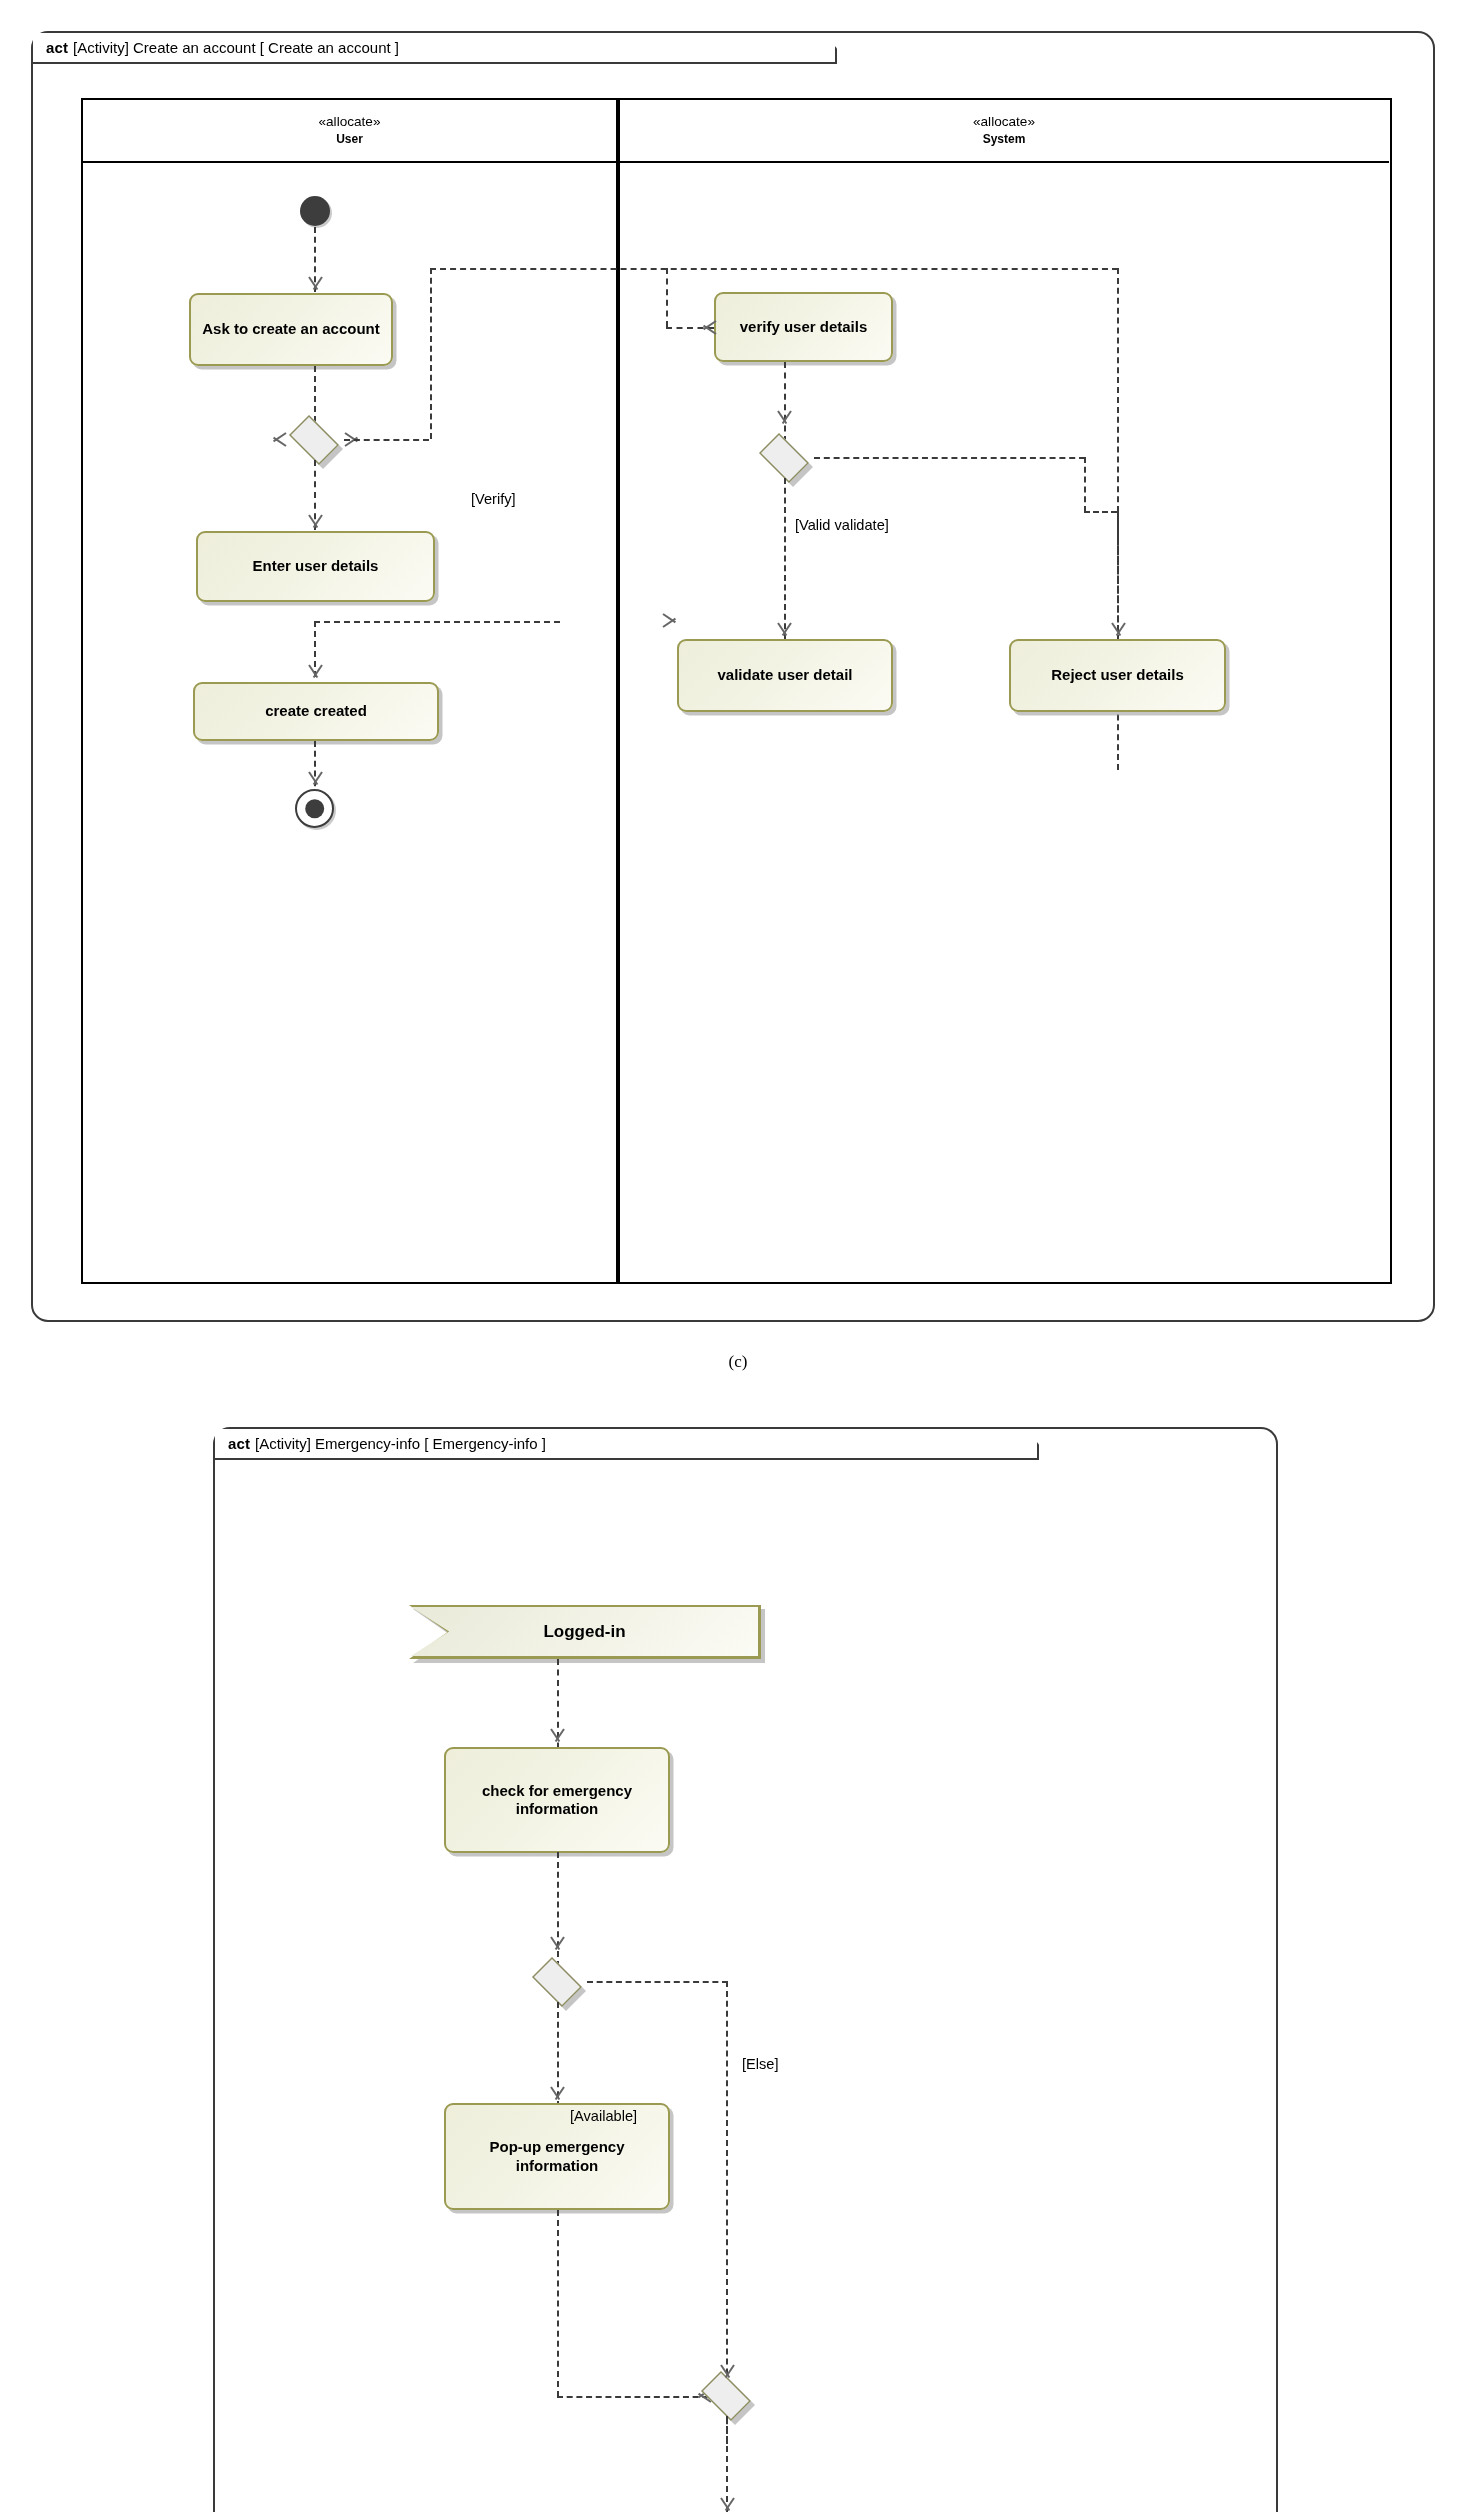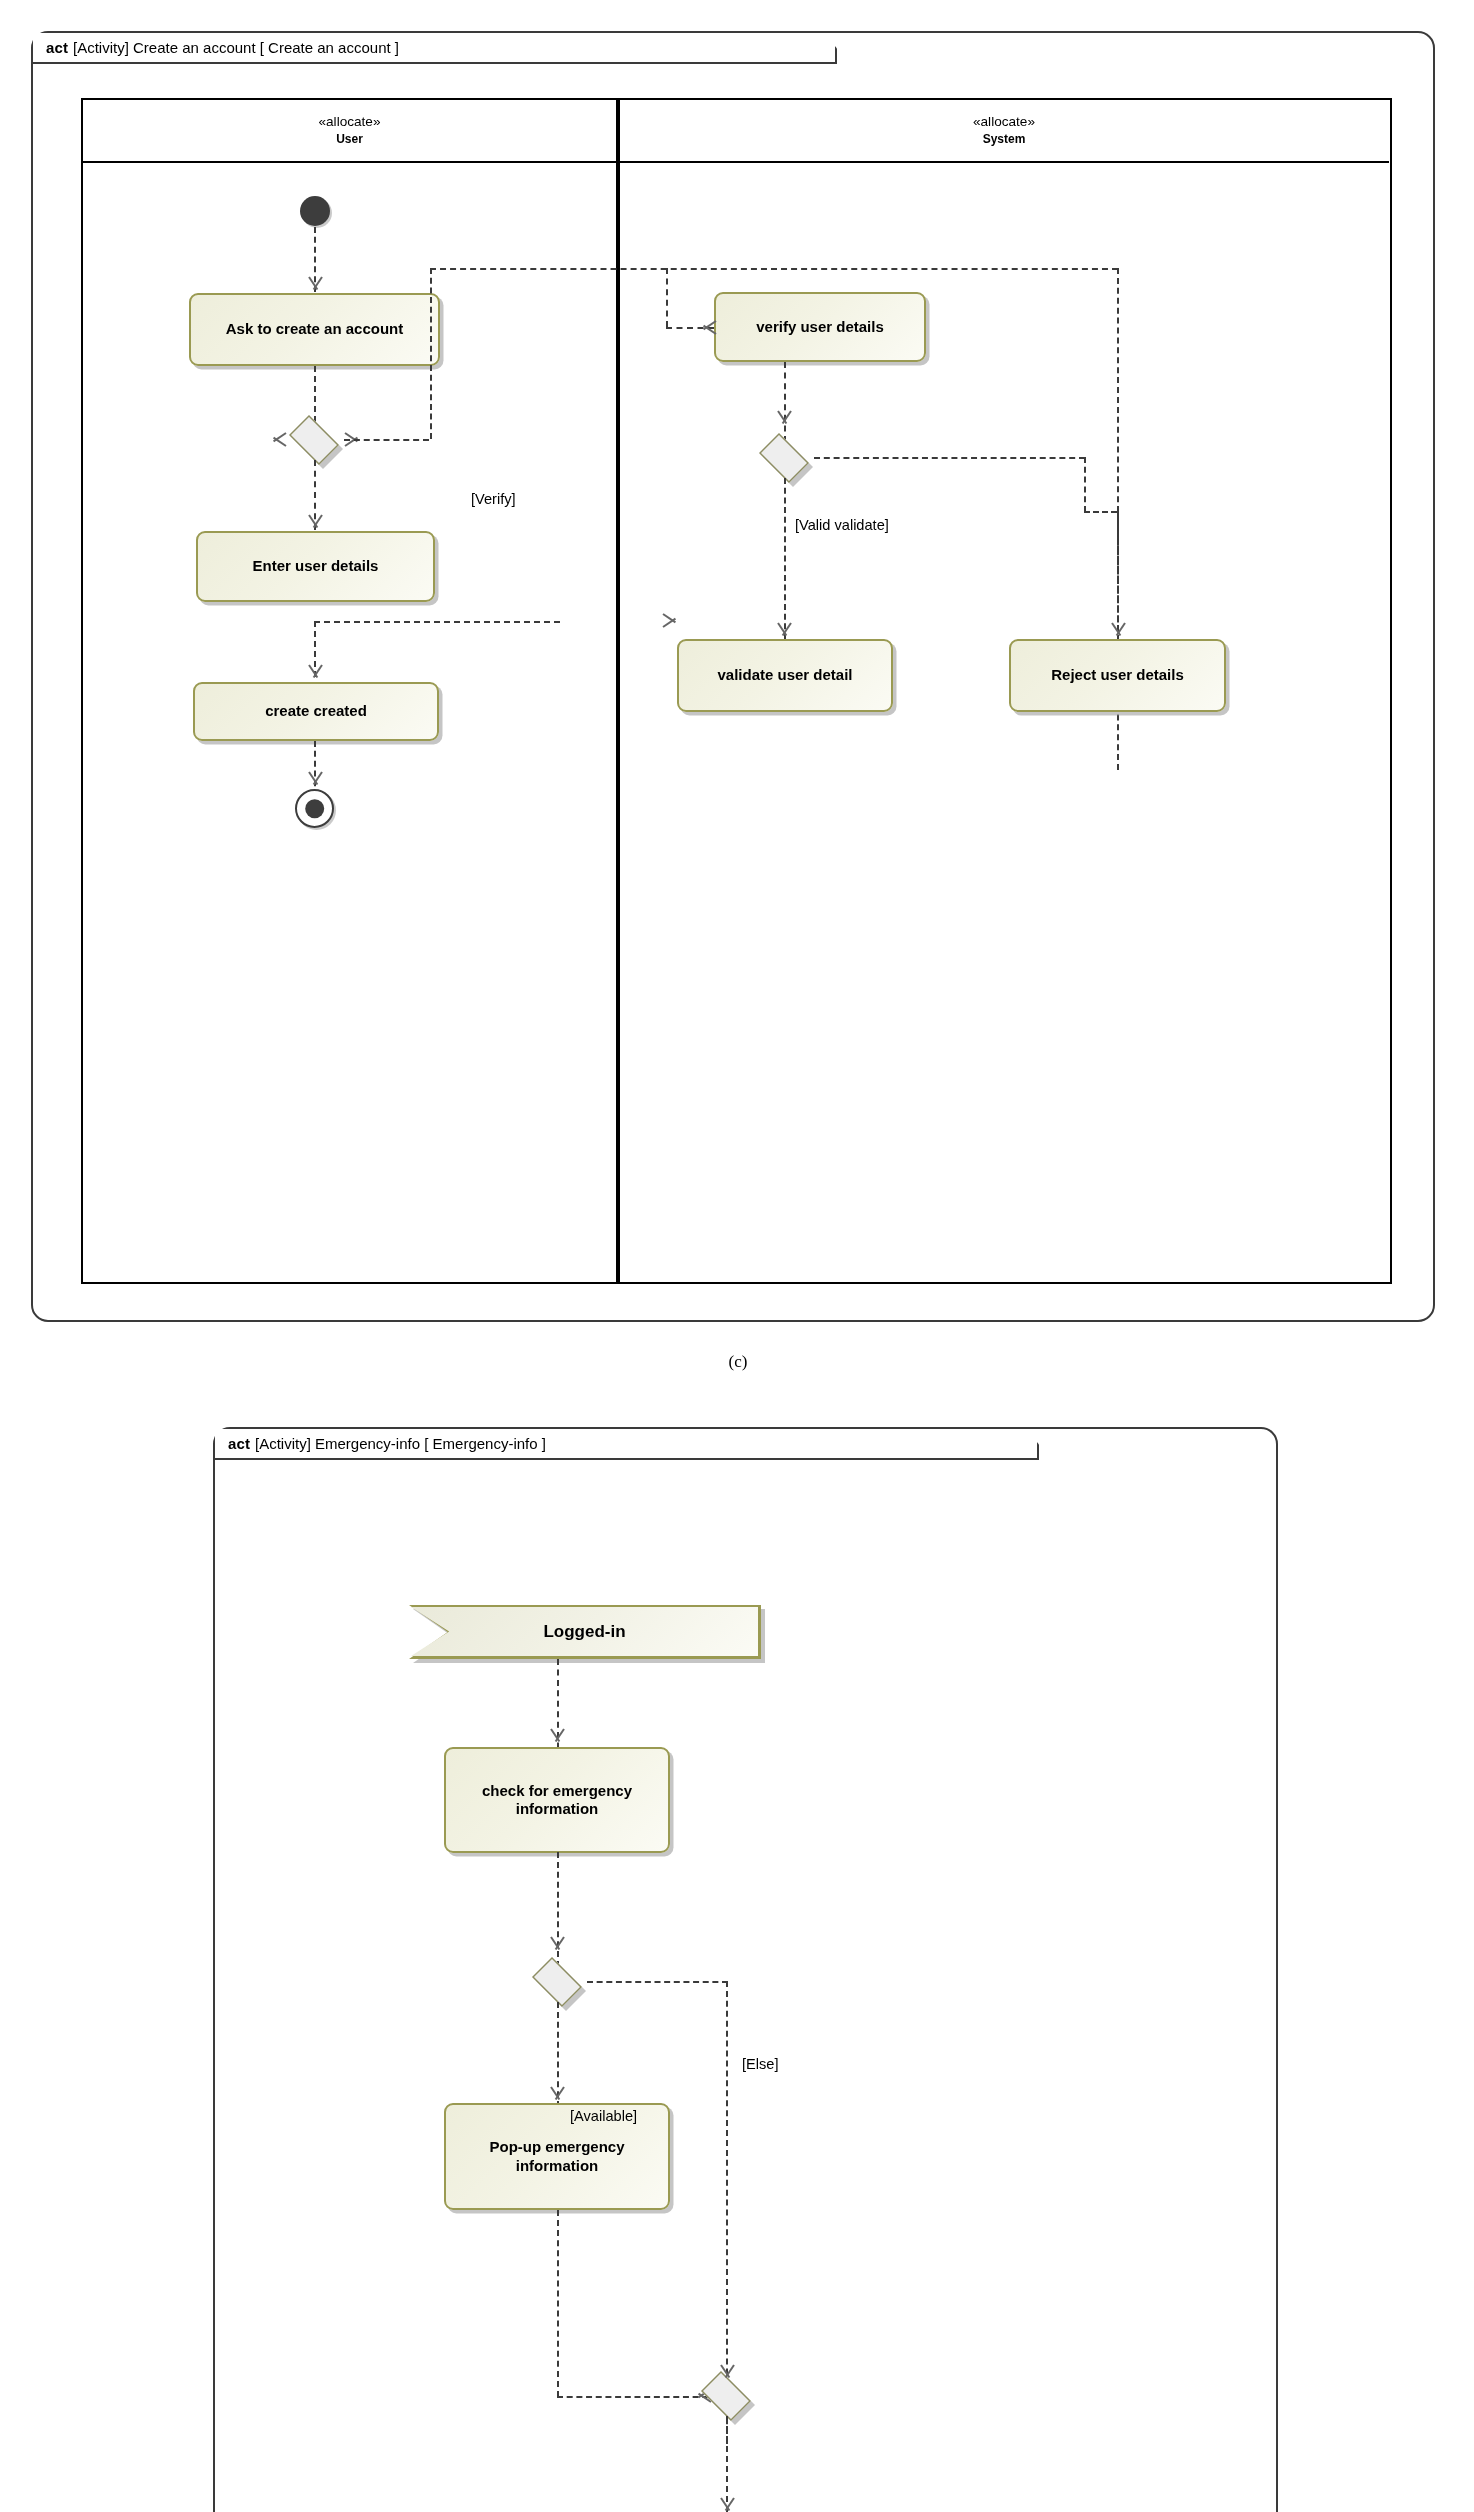--- a/index.html
+++ b/index.html
@@ -193,21 +193,21 @@
       <span class="stereo">«allocate»</span>
       <span class="lname">System</span>
     </div>
     <div class="lane-sep" style="left:533px;"></div>
 
     <div class="initial" style="left:217px;top:96px;width:30px;height:30px;"></div>
 
     <div class="v-dash" style="left:231px;top:127px;height:65px;"></div>
     <div class="arrow-down" style="left:224px;top:177px;"></div>
 
-    <div class="action" style="left:106px;top:193px;width:251px;height:73px;">
+    <div class="action" style="left:106px;top:193px;width:204px;height:73px;">
       <span>Ask to create an account</span>
     </div>
 
     <div class="v-dash" style="left:231px;top:266px;height:56px;"></div>
 
     <div class="diamond" style="left:201px;top:320px;width:60px;height:40px;">
       <div class="d-shadow"></div>
         <div class="d-body"></div>
     </div>
     <div class="arrow-right" style="left:190px;top:331px;"></div>
@@ -229,21 +229,21 @@
     <div class="arrow-down" style="left:224px;top:565px;"></div>
 
     <div class="action" style="left:110px;top:582px;width:246px;height:59px;">
       <span>create created</span>
     </div>
 
     <div class="v-dash" style="left:231px;top:641px;height:65px;"></div>
     <div class="arrow-down" style="left:224px;top:672px;"></div>
     <div class="final" style="left:212px;top:689px;width:39px;height:39px;"></div>
 
-    <div class="action" style="left:631px;top:192px;width:212px;height:70px;">
+    <div class="action" style="left:631px;top:192px;width:179px;height:70px;">
       <span>verify user details</span>
     </div>
 
     <div class="v-dash" style="left:347px;top:168px;height:171px;"></div>
     <div class="h-dash" style="left:347px;top:168px;width:688px;"></div>
     <div class="v-dash" style="left:1034px;top:168px;height:502px;"></div>
 
     <div class="v-dash" style="left:583px;top:168px;height:59px;"></div>
     <div class="h-dash" style="left:583px;top:227px;width:48px;"></div>
     <div class="arrow-right" style="left:620px;top:219px;"></div>

